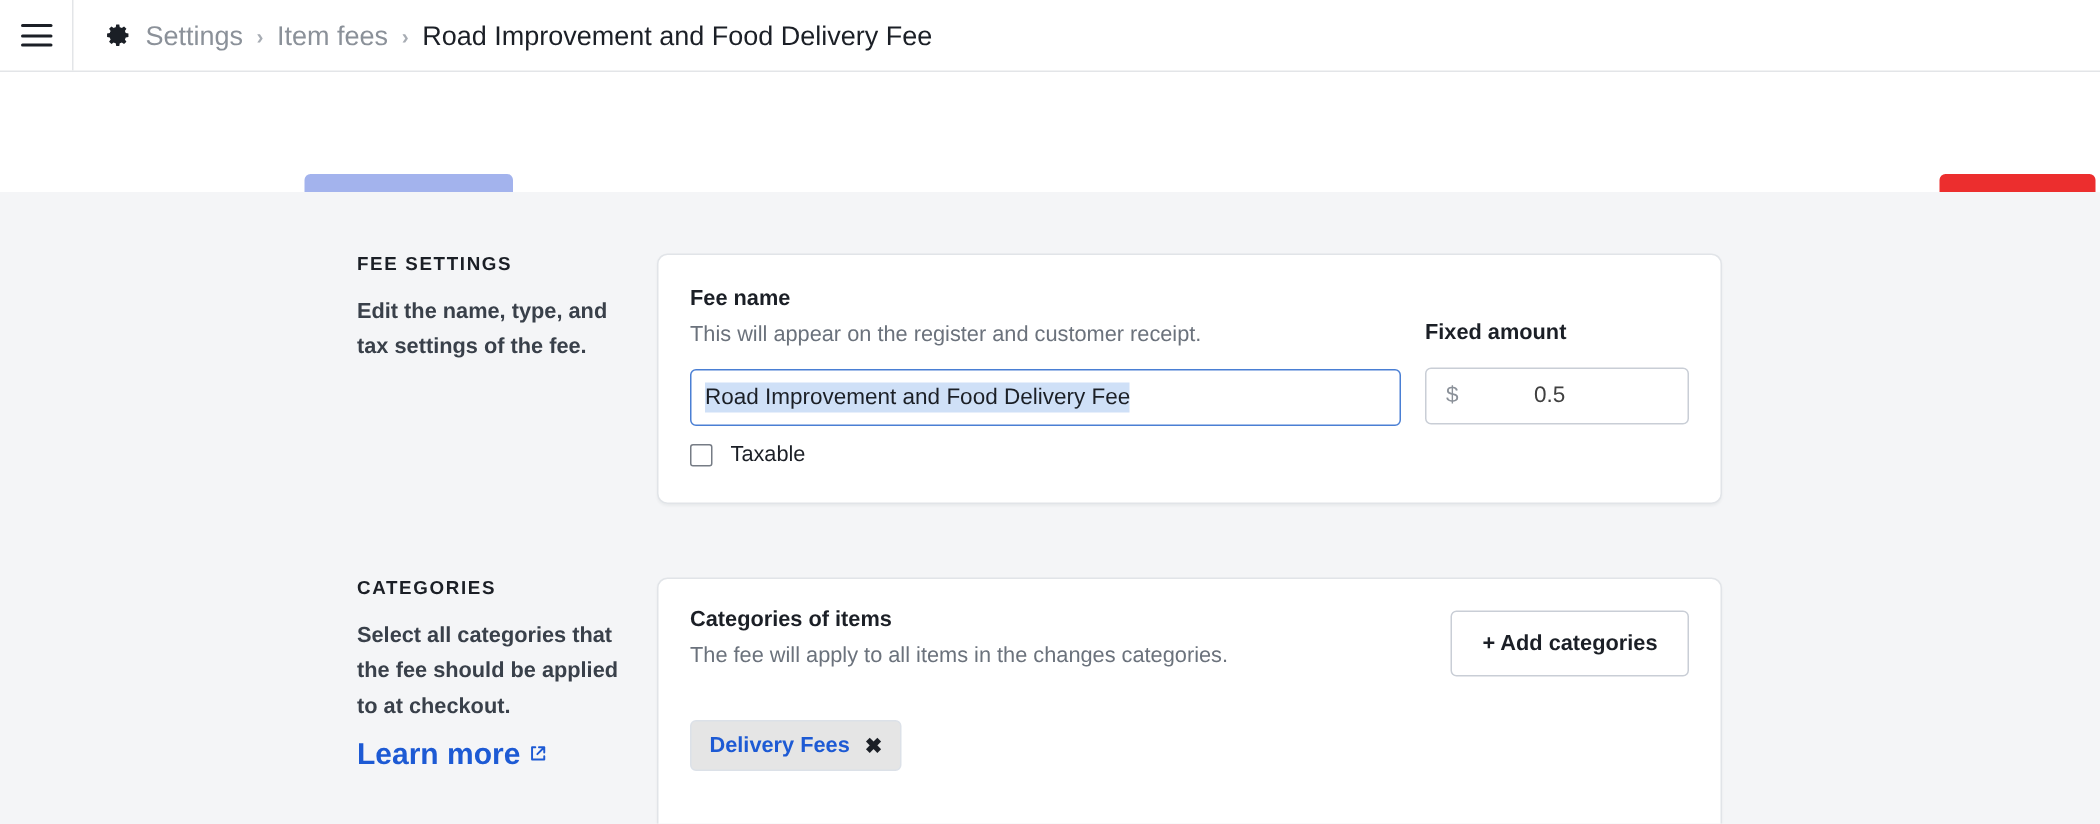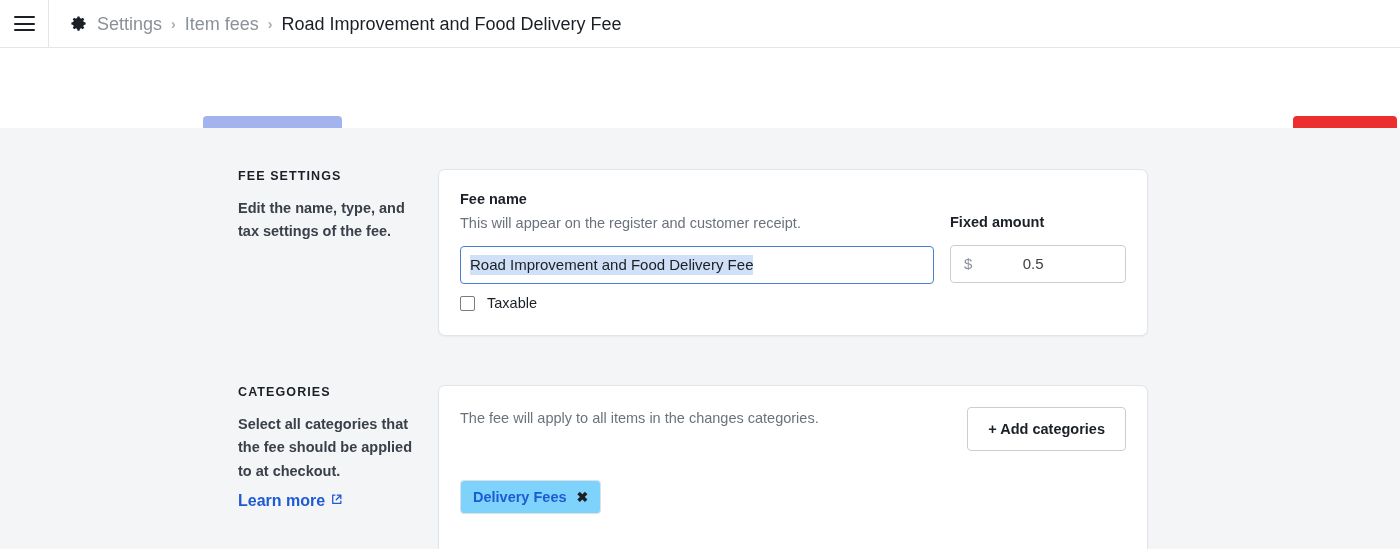--- a/index.html
+++ b/index.html
@@ -163,21 +163,21 @@
     color: #39404a;
     max-width: 215px;
     font-weight: bold;
   }
   .learn-more {
     display: inline-flex;
     align-items: flex-start;
     gap: 5px;
     margin-top: 9px;
     color: #1d5ad4;
-    font-size: 16px;
+    font-size: 20px;
     font-weight: bold;
     text-decoration: none;
     cursor: pointer;
   }
 
   .panel {
     width: 710px;
     background: #ffffff;
     border: 1px solid #e1e4e8;
     border-radius: 7px;
@@ -299,21 +299,21 @@
     display: flex;
     flex-wrap: wrap;
     gap: 9px;
   }
   .chip {
     display: inline-flex;
     align-items: center;
     gap: 10px;
     height: 34px;
     padding: 3px 12px;
-    background: #7dd3fc;
+    background: #e5e5e5;
     border: 1px solid #dce1e8;
     border-radius: 4px;
     cursor: pointer;
   }
   .chip-label {
     font-size: 14.5px;
     font-weight: bold;
     color: #1d5ad4;
     white-space: nowrap;
   }
@@ -405,20 +405,21 @@
             <path fill="none" stroke="#1d5ad4" stroke-width="2.4" stroke-linecap="round" stroke-linejoin="round" d="M9 4H5v15h15v-4"></path>
             <path fill="none" stroke="#1d5ad4" stroke-width="2.4" stroke-linecap="round" stroke-linejoin="round" d="M13.5 4H20v6.5M20 4l-8.5 8.5"></path>
           </svg>
         </span>
       </a>
     </div>
 
     <div class="panel panel-cats">
       <div class="panel-row">
         <div class="field-main">
+          <div class="field-label">Categories of items</div>
           <div class="field-hint">The fee will apply to all items in the changes categories.</div>
         </div>
         <button class="btn-add">+ Add categories</button>
       </div>
 
       <div class="chips">
         <span class="chip">
           <span class="chip-label">Delivery Fees</span>
           <span class="chip-x">✖</span>
         </span>

